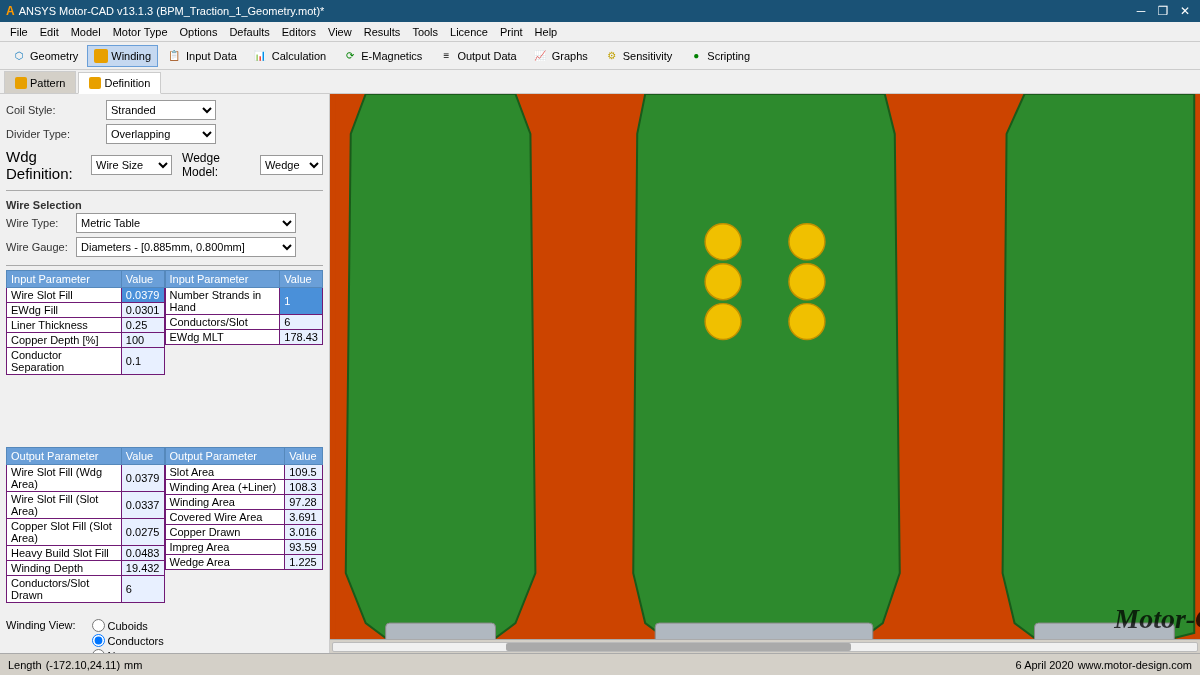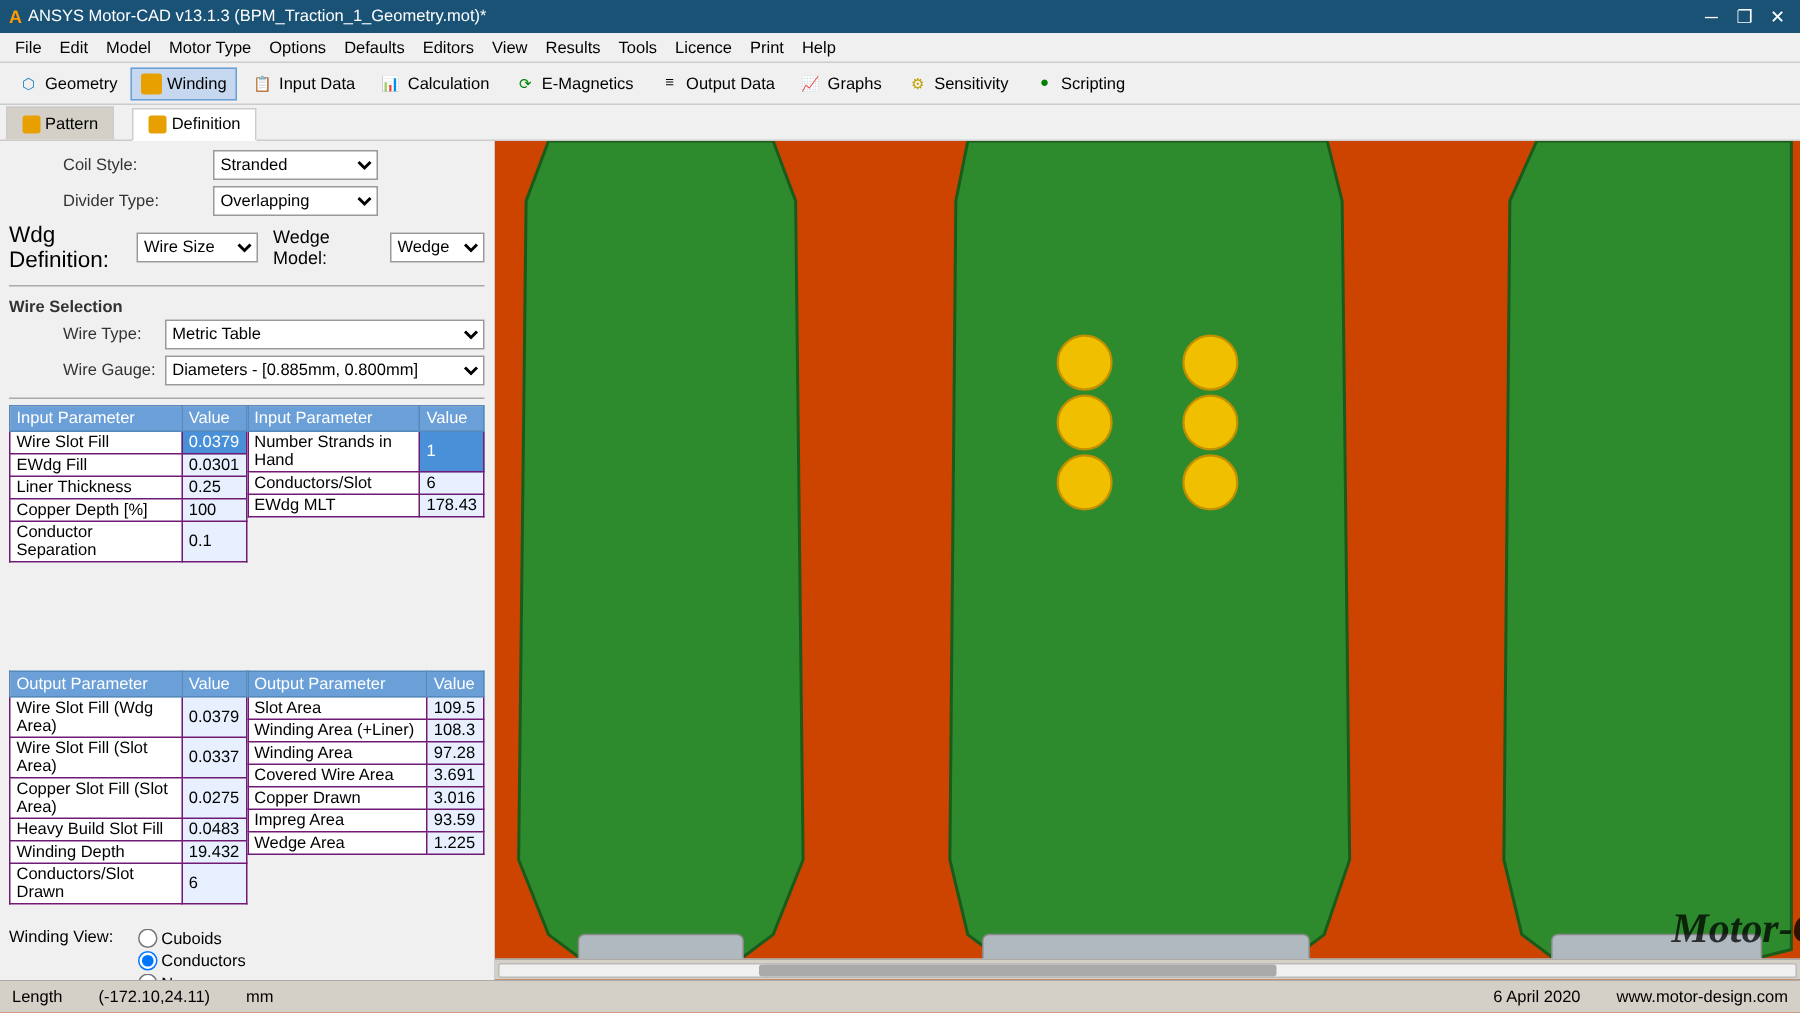--- a/index.html
+++ b/index.html
@@ -16,30 +16,30 @@
     .menu-item { padding: 0 6px; cursor: pointer; height: 20px; display: flex; align-items: center; font-size: 11px; }
 
     
     #toolbar { background: #f0f0f0; height: 28px; display: flex; align-items: center; padding: 2px 4px; gap: 2px; border-bottom: 1px solid #ccc; }
     .toolbar-btn { display: flex; align-items: center; gap: 3px; padding: 2px 6px; border: 1px solid transparent; cursor: pointer; font-size: 11px; height: 22px; background: transparent; }
     .toolbar-btn.active { background: #c5d8f0; border: 1px solid #6a9fd8; }
     .toolbar-icon { width: 16px; height: 16px; display: inline-flex; align-items: center; justify-content: center; font-size: 10px; }
 
     
     #tab-strip { background: #f0f0f0; height: 24px; display: flex; align-items: flex-end; padding: 0 4px; border-bottom: 1px solid #ccc; }
-    .tab { padding: 2px 10px; border: 1px solid #ccc; border-bottom: none; cursor: pointer; background: #d4d0c8; font-size: 11px; margin-right: 12px; height: 22px; display: flex; align-items: center; }
+    .tab { padding: 2px 10px; border: 1px solid #ccc; border-bottom: none; cursor: pointer; background: #d4d0c8; font-size: 11px; margin-right: 2px; height: 22px; display: flex; align-items: center; }
     .tab.active { background: white; border-bottom: 1px solid white; margin-bottom: -1px; z-index: 1; }
 
     
     #main { display: flex; height: calc(675px - 22px - 20px - 28px - 24px - 22px); }
 
     
     #left-panel { width: 330px; background: #f0f0f0; border-right: 1px solid #ccc; display: flex; flex-direction: column; overflow-y: auto; padding: 6px; }
 
-    .field-row { display: flex; align-items: center; margin-bottom: 4px; margin-left: 36px; }
+    .field-row { display: flex; align-items: center; margin-bottom: 4px; }
     .field-label { width: 100px; font-size: 11px; color: #333; }
     .field-select { height: 20px; font-size: 11px; border: 1px solid #999; background: white; cursor: pointer; }
     .field-select-sm { width: 110px; }
 
     .section-label { font-size: 11px; font-weight: bold; margin: 4px 0 2px 0; color: #333; }
 
     
     .data-table { width: 100%; border-collapse: collapse; font-size: 11px; margin-bottom: 6px; }
     .data-table th { background: #6a9fd8; color: white; padding: 2px 4px; border: 1px solid #5588bb; text-align: left; font-weight: normal; }
     .data-table td { padding: 1px 4px; border: 1px solid #701a75; background: white; }
@@ -51,21 +51,21 @@
 
     
     .winding-view { font-size: 11px; margin-top: 4px; }
     .winding-view label { display: flex; align-items: center; gap: 4px; margin-bottom: 2px; }
 
     
     #canvas-area { flex: 1; position: relative; background: #cc4400; overflow: hidden; }
 
     
     #status-bar { background: #d4d0c8; height: 22px; display: flex; align-items: center; justify-content: space-between; padding: 0 8px; border-top: 1px solid #aaa; font-size: 11px; }
-    .status-segment { display: flex; align-items: flex-start; gap: 24px; }
+    .status-segment { display: flex; align-items: flex-start; gap: 4px; }
 
     
     #motor-drawing { width: 100%; height: 100%; }
 
     .wdg-def-row { display: flex; align-items: center; margin-bottom: 4px; gap: 6px; }
 
     .divider-line { border-top: 1px solid #aaa; margin: 4px 0; }
 
     
     #left-panel::-webkit-scrollbar { width: 8px; }

